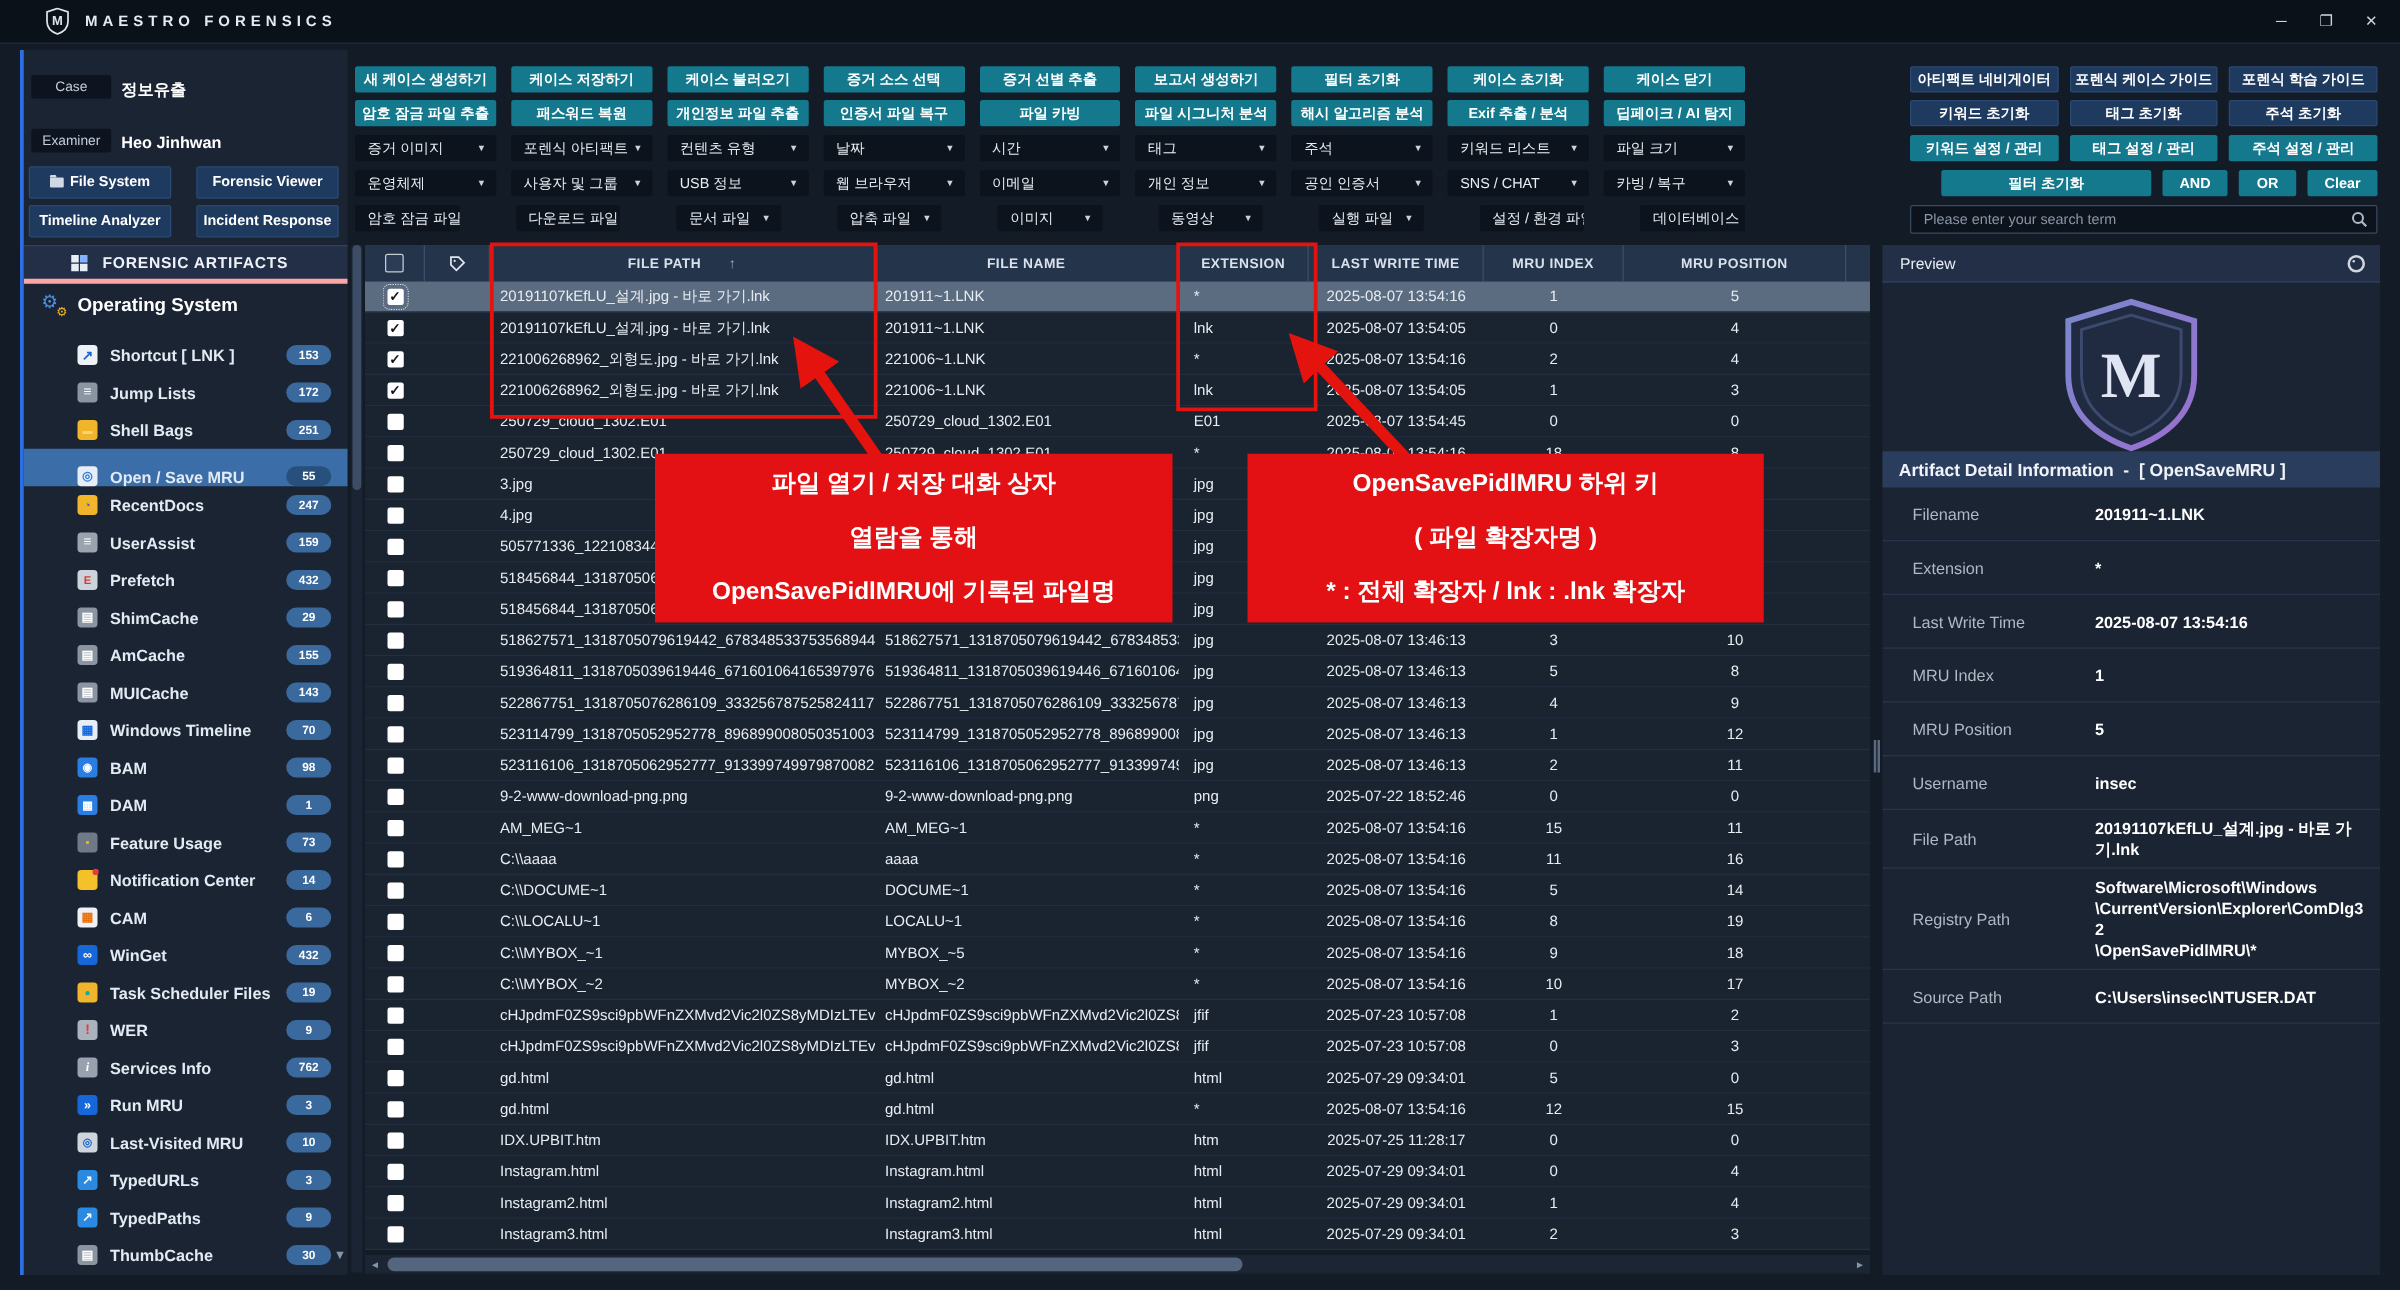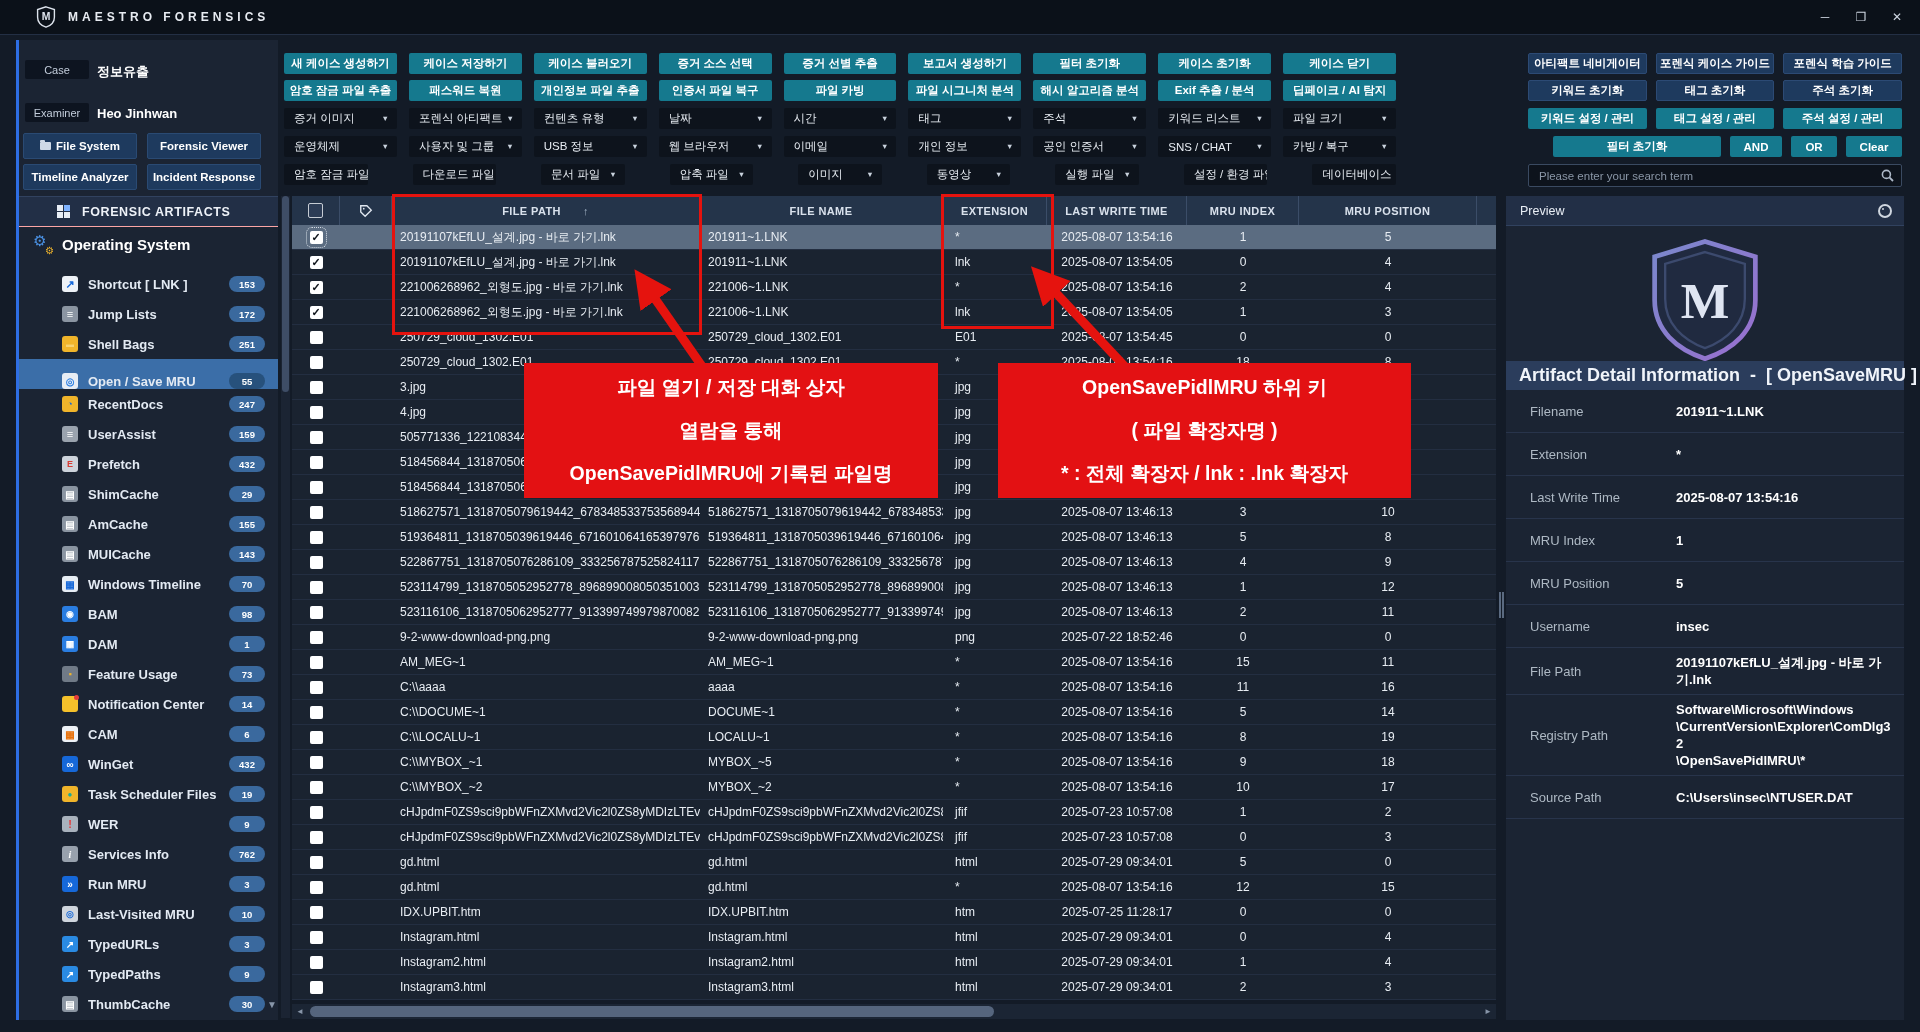--- a/index.html
+++ b/index.html
@@ -7,25 +7,25 @@
   
   #titlebar{position:absolute;left:0;top:0;width:1920px;height:34px;background:#0b1119;display:flex;align-items:center;border-bottom:1px solid #232f44;}
   #titlebar .logo{margin-left:36px;}
   #titlebar .app-title{margin-left:12px;color:#e7ebf1;font-size:12px;font-weight:bold;letter-spacing:4px;}
   #winctrl{position:absolute;right:8px;top:0;height:34px;display:flex;align-items:center;gap:6px;}
   #winctrl span{width:30px;height:26px;display:flex;align-items:center;justify-content:center;color:#cdd5e0;font-size:12px;cursor:default;}
   
   #sidebar{position:absolute;left:16px;top:40px;width:262px;height:980px;background:#1b2433;border-left:3px solid #2e6ee3;box-sizing:border-box;overflow:hidden;}
   .slab{position:absolute;width:64px;height:19px;background:#0d1420;color:#c3cddb;font-size:11px;display:flex;align-items:center;justify-content:center;border-radius:2px;}
   .sval{position:absolute;color:#fff;font-size:13px;font-weight:bold;}
-  #navgrid{position:absolute;left:4px;top:93px;display:grid;grid-template-columns:114px 114px;gap:5px 10px;}
+  #navgrid{position:absolute;left:4px;top:93px;display:grid;grid-template-columns:114px 114px;gap:5px 20px;}
   #navgrid .navbtn{height:24px;background:#1e3a5e;border:1px solid #2a4a73;border-radius:2px;color:#fff;font-size:11.5px;font-weight:bold;display:flex;align-items:center;justify-content:center;gap:5px;cursor:pointer;}
   .ic-folder{display:inline-block;width:11px;height:8px;background:#cfd9e6;border-radius:1px;position:relative;}
   .ic-folder::before{content:"";position:absolute;left:0;top:-2px;width:5px;height:2px;background:#cfd9e6;border-radius:1px 1px 0 0;}
-  #fa-bar{position:absolute;left:0;top:156px;width:262px;height:31px;background:#222f46;border-top:1px solid #31425f;border-bottom:1px solid #fca5a5;display:flex;align-items:center;box-sizing:border-box;}
+  #fa-bar{position:absolute;left:0;top:156px;width:262px;height:31px;background:#222f46;border-top:1px solid #31425f;border-bottom:4px solid #fca5a5;display:flex;align-items:center;box-sizing:border-box;}
   #fa-bar .gridicon{margin-left:38px;width:13px;height:13px;display:grid;grid-template-columns:6px 6px;grid-template-rows:6px 6px;gap:1px;}
   #fa-bar .gridicon i{background:#e8eef6;}
   #fa-bar .gridicon i:nth-child(2){background:#7fb3ff;}
   #fa-bar .fa-title{margin-left:12px;color:#eef2f8;font-size:12.5px;font-weight:bold;letter-spacing:.6px;}
   #os-row{position:absolute;left:14px;top:194px;display:flex;align-items:center;gap:9px;}
   .gears{position:relative;width:20px;height:20px;}
   .gears::before{content:"⚙";position:absolute;left:0;top:-2px;font-size:15px;color:#4a90e2;}
   .gears::after{content:"⚙";position:absolute;right:-1px;bottom:-2px;font-size:10px;color:#f1b52b;}
   #os-row .os-title{color:#fff;font-size:15px;font-weight:bold;}
   #tree{position:absolute;left:0;top:229px;width:262px;height:751px;overflow:hidden;}
@@ -105,21 +105,21 @@
   #hscroll .track{position:relative;flex:1;height:100%;}
   #hscroll .thumb{position:absolute;left:2px;top:2px;width:684px;height:11px;background:#55657d;border-radius:6px;}
   
   #rpanel{position:absolute;left:1506px;top:196px;width:398px;height:824px;background:#1b2433;}
   #preview-bar{position:absolute;left:0;top:0;width:398px;height:30px;background:#222f46;border-bottom:1px solid #31425f;display:flex;align-items:center;box-sizing:border-box;}
   #preview-bar .ptitle{margin-left:14px;color:#e9eef5;font-size:12.5px;}
   #preview-bar .ring{position:absolute;right:12px;width:10px;height:10px;border:2px solid #cfd6df;border-radius:50%;}
   #preview-bar .ring::after{content:"";position:absolute;left:2px;top:2px;width:2px;height:2px;background:#cfd6df;border-radius:50%;}
   #shieldwrap{position:absolute;left:139px;top:42px;}
   #detail-bar{position:absolute;left:0;top:165px;width:398px;height:29px;background:#2b3d5c;display:flex;align-items:center;}
-  #detail-bar .dtitle{margin-left:13px;color:#f0f4fa;font-size:18px;font-weight:bold;white-space:pre;}
+  #detail-bar .dtitle{margin-left:13px;color:#f0f4fa;font-size:14px;font-weight:bold;white-space:pre;}
   #dfields{position:absolute;left:0;top:194px;width:398px;}
   .dfrow{display:flex;align-items:center;min-height:43px;border-bottom:1px solid #28344b;box-sizing:border-box;padding:6px 0;}
   .dflabel{width:170px;padding-left:24px;color:#aeb9c4;font-size:13px;flex:none;box-sizing:border-box;}
   .dfvalue{flex:1;color:#fff;font-size:13px;font-weight:bold;white-space:pre-line;line-height:17px;padding-right:10px;word-break:break-all;}
   #splitter{position:absolute;left:1499px;top:592px;width:5px;height:26px;border-left:2px solid #5a6a80;border-right:2px solid #5a6a80;box-sizing:border-box;}
   
   .redrect{position:absolute;border:3px solid #e5130e;z-index:40;pointer-events:none;}
   .redbox{position:absolute;background:#e31113;z-index:50;display:flex;flex-direction:column;justify-content:center;text-align:center;}
   .redbox .ln{color:#fff;font-size:19.5px;font-weight:bold;line-height:43px;white-space:nowrap;}
   #arrows{position:absolute;left:0;top:0;z-index:45;pointer-events:none;}

